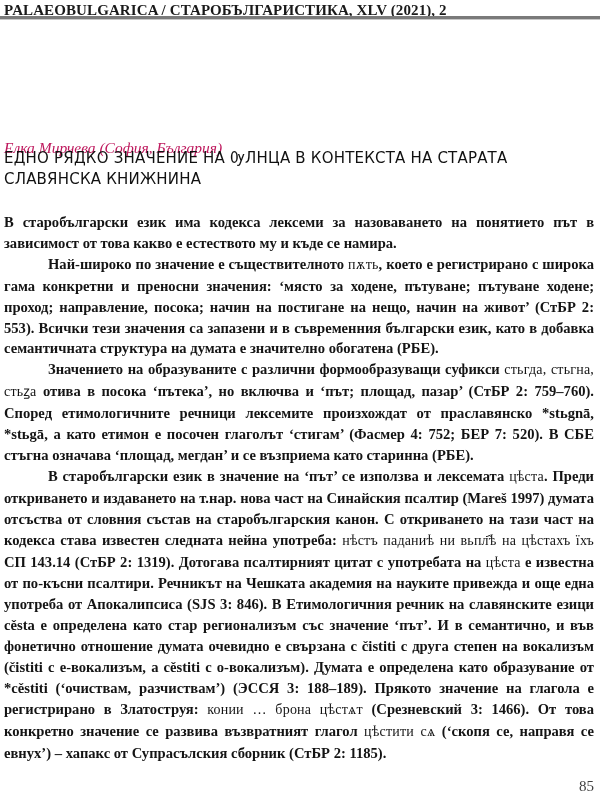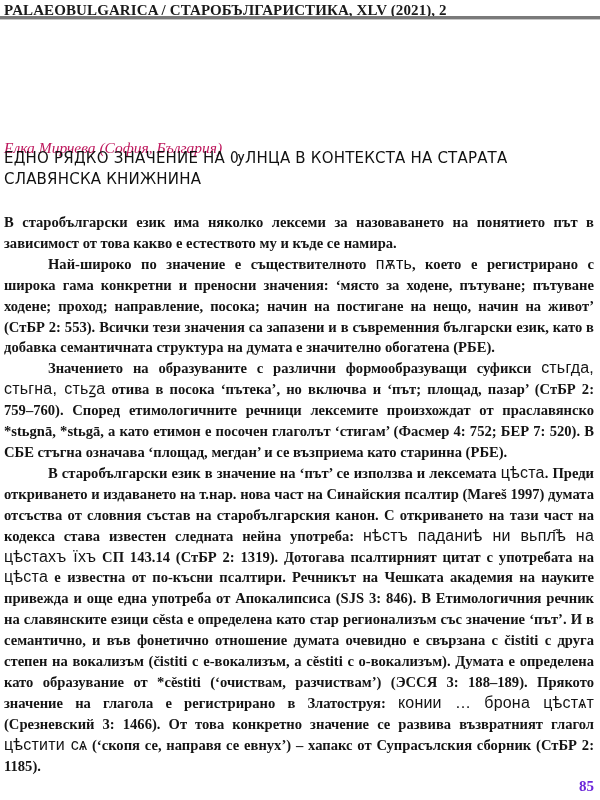--- a/index.html
+++ b/index.html
@@ -71,45 +71,45 @@
       color: #141414;
     }
     .body-text p {
       margin: 0;
     }
     .body-text p.indent {
       text-indent: 44px;
     }
     .it { }
     .ocs {
-      font-family: Liberation Sans, sans-serif;
+      font-family: Liberation Serif, serif;
       font-weight: normal;
-      font-size: 16px;
+      font-size: 14px;
       letter-spacing: 0.2px;
     }
     .page-number {
       position: absolute;
       right: 6px;
       top: 778px;
       font-family: "Liberation Serif", serif;
-      font-weight: bold;
+      font-weight: normal;
       font-size: 15px;
-      color: #6d28d9;
+      color: #404040;
     }
   </style>
 </head>
 <body>
 
 <div class="running-head">PALAEOBULGARICA / СТАРОБЪЛГАРИСТИКА, XLV (2021), 2</div>
 <div class="head-rule"></div>
 
 <div class="author">Елка Мирчева (София, България)</div>
 
 <div class="title">ЕДНО РЯДКО ЗНАЧЕНИЕ НА ѹЛНЦА В КОНТЕКСТА НА СТАРАТА СЛАВЯНСКА КНИЖНИНА</div>
 
 <div class="body-text" id="article-body">
-    <p><span>В старобългарски език има няколко лексеми за назоваването на понятието </span><span class="it">път</span><span> в зависимост от това какво е естеството му и къде се намира.</span></p>
+    <p><span>В старобългарски език има кодекса лексеми за назоваването на понятието </span><span class="it">път</span><span> в зависимост от това какво е естеството му и къде се намира.</span></p>
     <p class="indent"><span>Най-широко по значение е съществителното </span><span class="ocs">пѫть</span><span>, което е регистрирано с широка гама конкретни и преносни значения: ‘място за ходене, пътуване; пътуване ходене; проход; направление, посока; начин на постигане на нещо, начин на живот’ (СтБР 2: 553). Всички тези значения са запазени и в съвременния български език, като в добавка семантичната структура на думата е значително обогатена (РБЕ).</span></p>
     <p class="indent"><span>Значението на образуваните с различни формообразуващи суфикси </span><span class="ocs">стьгда, стьгна, стьꙁа</span><span> отива в посока ‘пътека’, но включва и ‘път; площад, пазар’ (СтБР 2: 759–760). Според етимологичните речници лексемите произхождат от праславянско *stьgnā, *stьgā, а като етимон е посочен глаголът ‘стигам’ (Фасмер 4: 752; БЕР 7: 520). В СБЕ </span><span class="it">стъгна</span><span> означава ‘площад, мегдан’ и се възприема като старинна (РБЕ).</span></p>
     <p class="indent"><span>В старобългарски език в значение на ‘път’ се използва и лексемата </span><span class="ocs">цѣста</span><span>. Преди откриването и издаването на т.нар. нова част на </span><span class="it">Синайския псалтир</span><span> (Mareš 1997) думата отсъства от словния състав на старобългарския канон. С откриването на тази част на кодекса става известен следната нейна употреба: </span><span class="ocs">нѣстъ паданиѣ ни вьпл҄ѣ на цѣстахъ їхъ</span><span> СП 143.14 (СтБР 2: 1319). Дотогава псалтирният цитат с употребата на </span><span class="ocs">цѣста</span><span> е известна от по-късни псалтири. Речникът на Чешката академия на науките привежда и още една употреба от </span><span class="it">Апокалипсиса</span><span> (SJS 3: 846). В Етимологичния речник на славянските езици cěsta е определена като стар регионализъм със значение ‘път’. И в семантично, и във фонетично отношение думата очевидно е свързана с čistiti с друга степен на вокализъм (čistiti с е-вокализъм, а cěstiti с о-вокализъм). Думата е определена като образувание от *cěstiti (‘очиствам, разчиствам’) (ЭССЯ 3: 188–189). Прякото значение на глагола е регистрирано в </span><span class="it">Златоструя</span><span>: </span><span class="ocs">конии … брона цѣстѧт</span><span> (Срезневский 3: 1466). От това конкретно значение се развива възвратният глагол </span><span class="ocs">цѣстити сѧ</span><span> (‘скопя се, направя се евнух’) – хапакс от </span><span class="it">Супрасълския сборник</span><span> (СтБР 2: 1185).</span></p>
   </div>
 
 <div class="page-number">85</div>
 
 </body></html>

